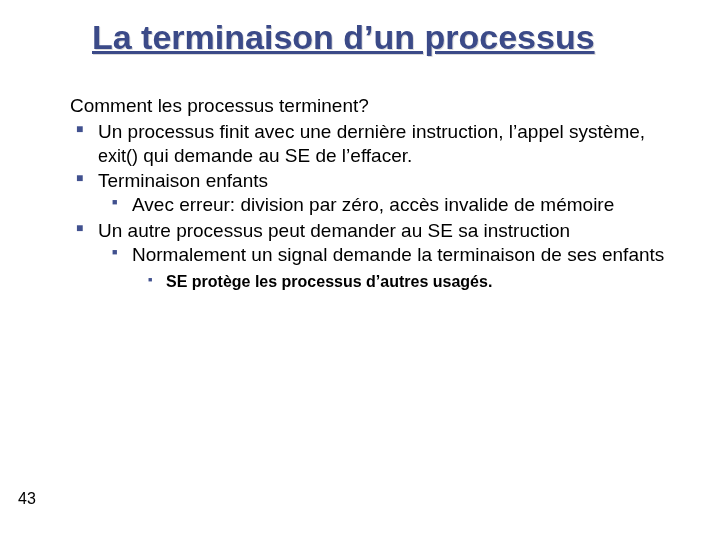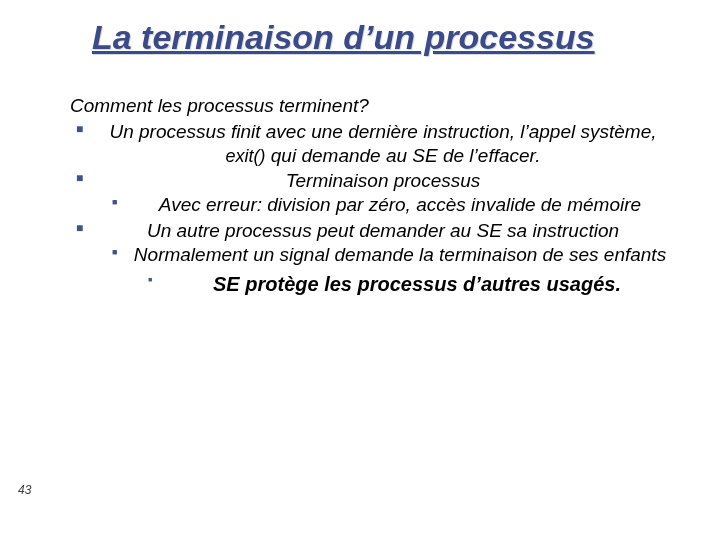--- a/index.html
+++ b/index.html
@@ -10,21 +10,20 @@
     background: #ffffff;
     font-family: Arial, Helvetica, sans-serif;
     color: #000;
     overflow: hidden;
   }
   .slide {
     position: relative;
     width: 720px;
     height: 540px;
     box-sizing: border-box;
-    font-style: italic;
   }
   .title {
     position: absolute;
     top: 18px;
     left: 92px;
     font-size: 34px;
     font-weight: bold;
     color: #3b4a88;
     text-decoration: underline;
     text-shadow: 1px 1px 0 rgba(0,0,0,0.15);
@@ -46,21 +45,20 @@
     margin: 0;
     padding: 0;
   }
   ul.l1 {
     padding-left: 24px;
   }
   ul.l1 > li {
     position: relative;
     padding-left: 4px;
     margin: 0 0 2px 0;
-    text-align: center;
   }
   ul.l1 > li::before,
   ul.l2 > li::before,
   ul.l3 > li::before {
     content: "\25A0";
     position: absolute;
     color: #41518f;
   }
   ul.l1 > li::before {
     left: -18px;
@@ -80,61 +78,61 @@
     top: 4px;
     font-size: 9px;
   }
   ul.l3 {
     padding-left: 30px;
   }
   ul.l3 > li {
     position: relative;
     padding-left: 4px;
     margin: 6px 0 13px 0;
-    font-size: 20px;
+    font-size: 16px;
     font-weight: bold;
   }
   ul.l3 > li::before {
     left: -14px;
     top: 4px;
     font-size: 7px;
   }
   .exit {
     font-family: Arial, Helvetica, sans-serif;
     font-size: 18px;
   }
   .extra-gap {
     margin-top: 10px;
   }
   .page-num {
     position: absolute;
     left: 18px;
-    bottom: 43px;
-    font-size: 12px;
-    color: #404040;
+    bottom: 32px;
+    font-size: 16px;
+    color: #000000;
   }
 </style>
 </head>
 <body>
 <div class="slide">
 
   <div class="title">La terminaison d’un processus</div>
 
   <div class="body">
     <p class="intro">Comment les processus terminent?</p>
 
     <ul class="l1">
       <li>
         <span>Un processus finit avec une dernière instruction, l’appel système, </span>
         <span class="exit">exit()</span>
         <span> qui demande au SE de l’effacer.</span>
       </li>
 
       <li>
-        <span>Terminaison processus</span>
+        <span>Terminaison enfants</span>
         <ul class="l2">
           <li>
             <span>Avec erreur: division par zéro, accès invalide de mémoire</span>
           </li>
         </ul>
       </li>
 
       <li>
         <span>Un autre processus peut demander au SE sa instruction</span>
         <ul class="l2">

